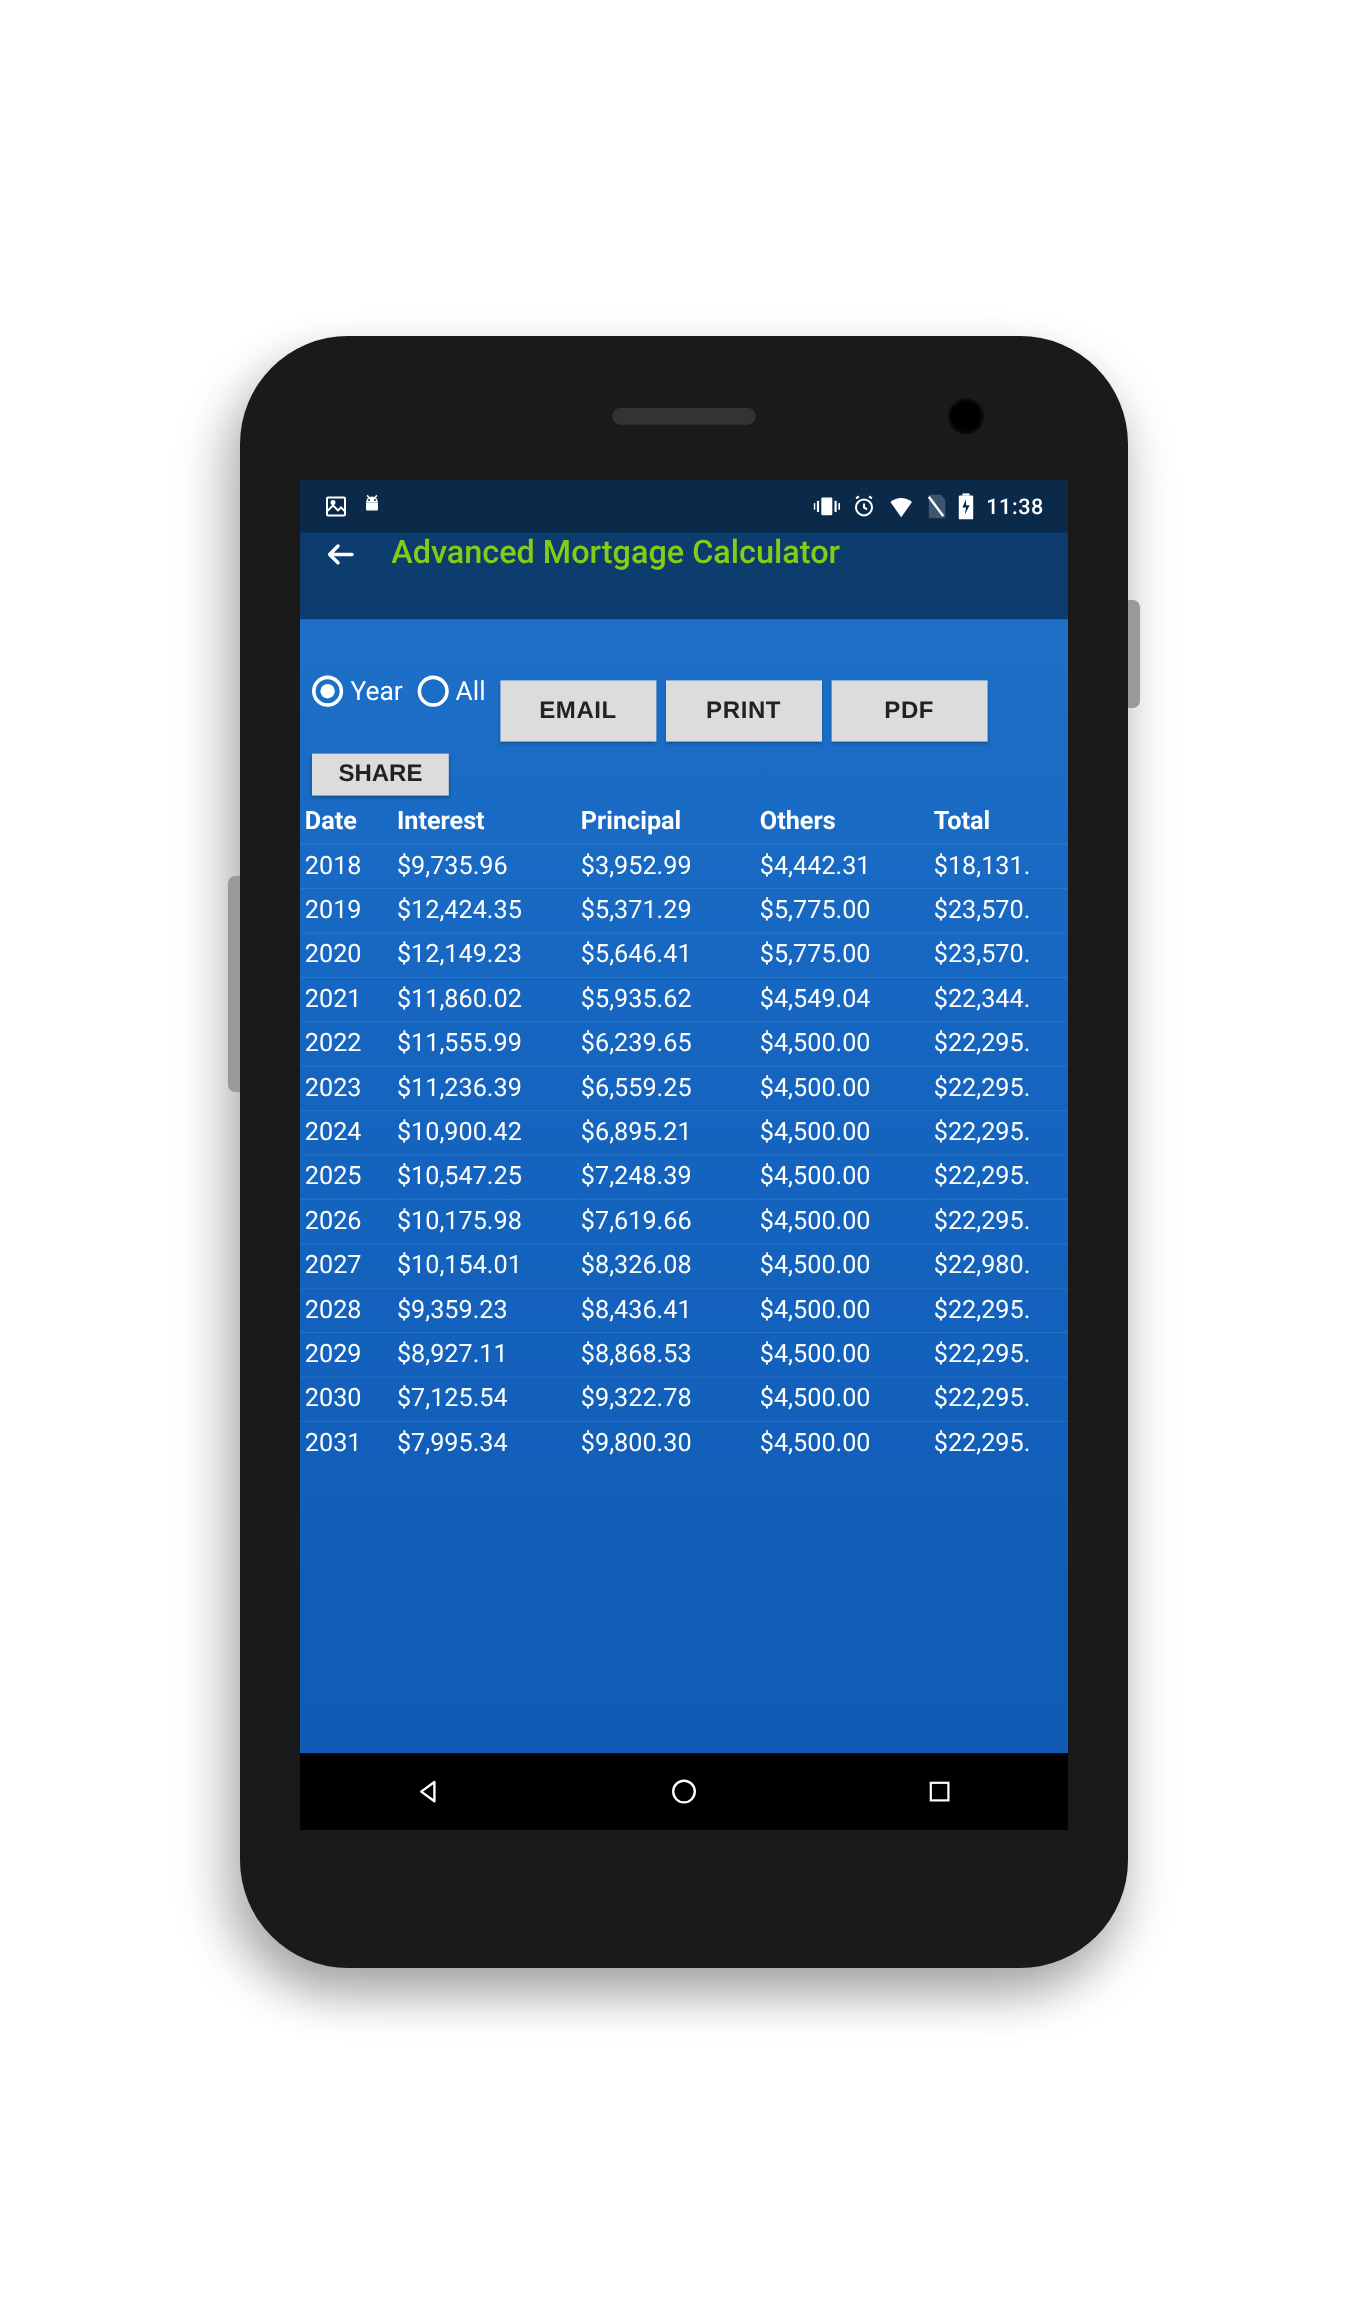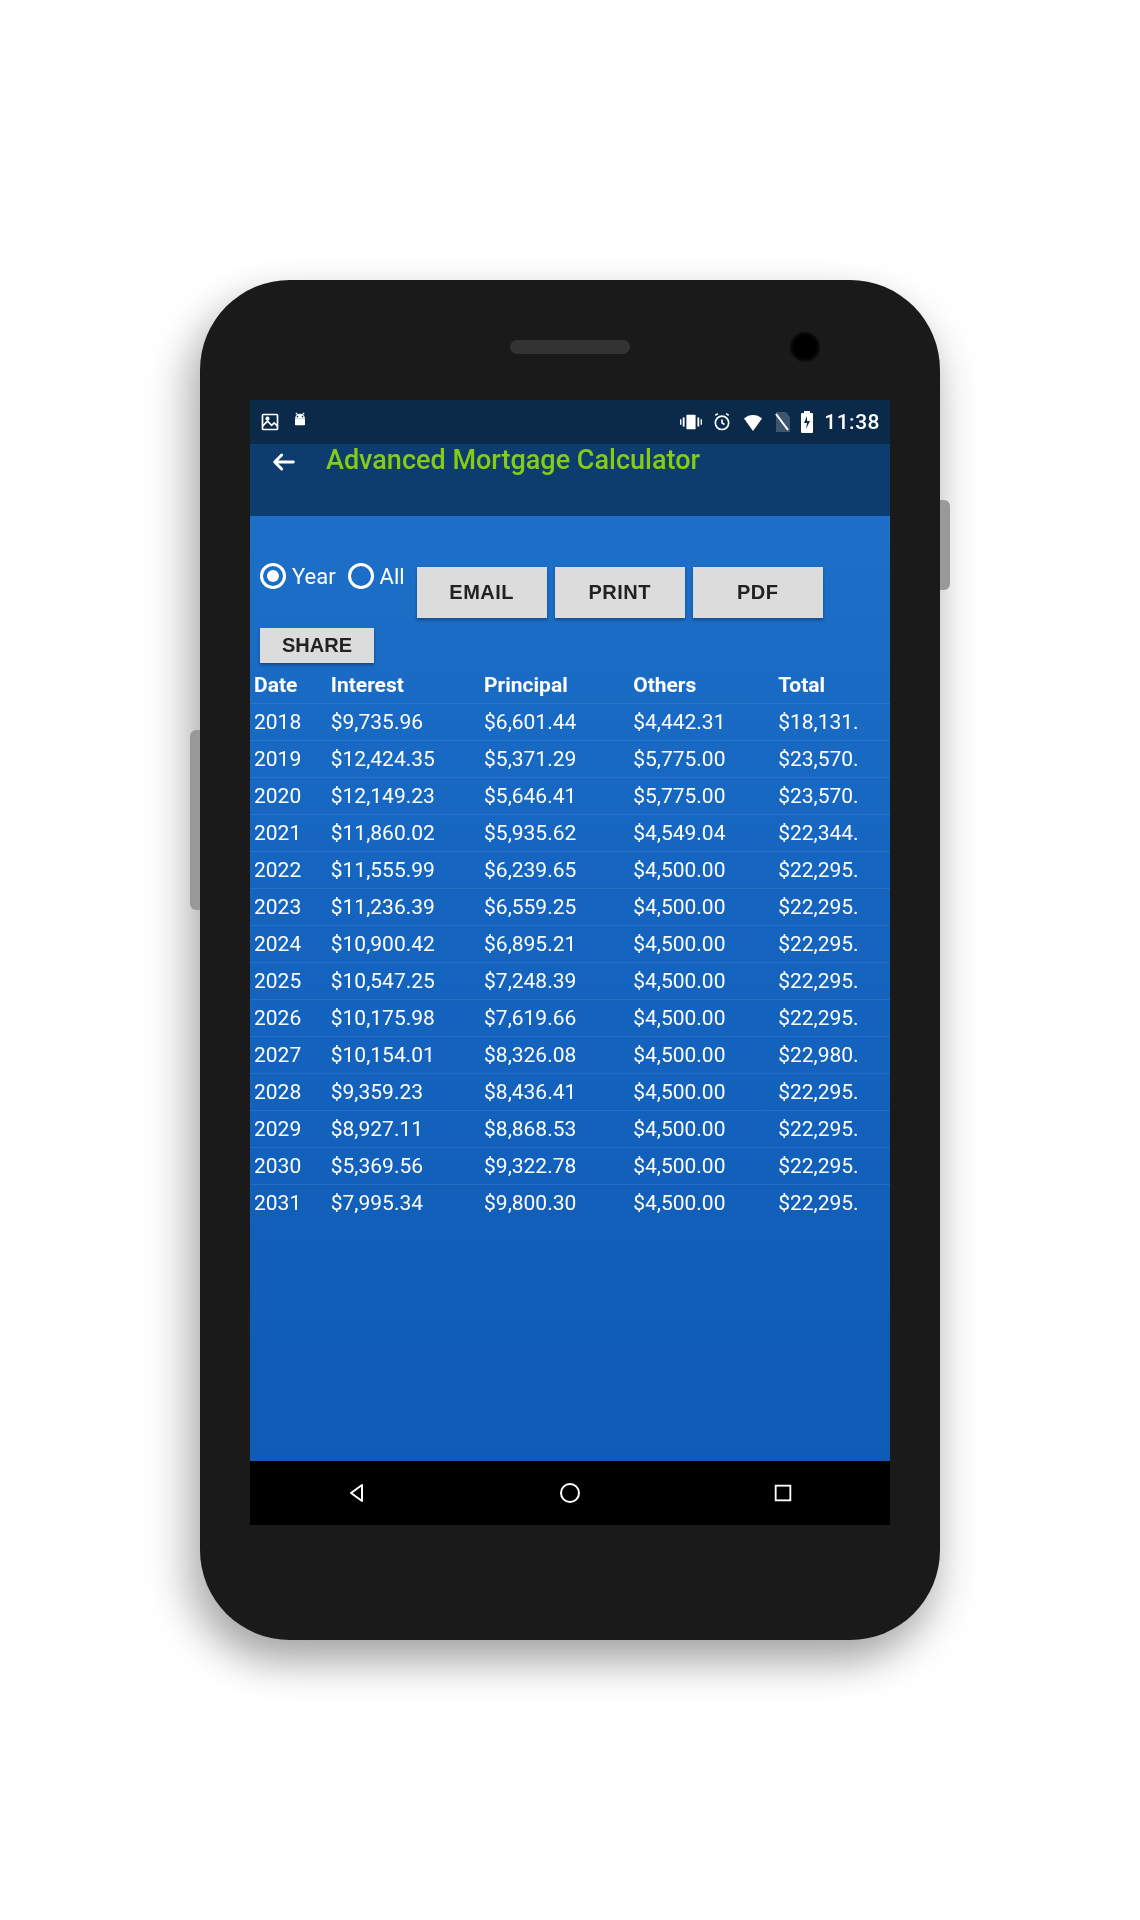--- a/index.html
+++ b/index.html
@@ -68,23 +68,23 @@
     display: flex;
     flex-direction: column;
   }
   
   .status-bar {
     height: 44px;
     background: #0b2a4a;
     display: flex;
     align-items: center;
     justify-content: space-between;
-    padding: 0 10px;
+    padding: 0 20px;
     color: #fff;
-    font-size: 21px;
+    font-size: 18px;
   }
   .status-left, .status-right { display: flex; align-items: center; gap: 10px; }
   .status-icon { display: inline-flex; align-items: center; justify-content: center; }
   .status-time { font-weight: 500; letter-spacing: 0.5px; }
   
   .app-bar {
     height: 72px;
     background: #0d3d6e;
     display: flex;
     gap: 24px;
@@ -307,21 +307,21 @@
               <th>Interest</th>
               <th>Principal</th>
               <th>Others</th>
               <th>Total</th>
             </tr>
           </thead>
           <tbody id="table-body">
               <tr>
                 <td>2018</td>
                 <td>$9,735.96</td>
-                <td>$6,601.44</td>
+                <td>$3,952.99</td>
                 <td>$4,442.31</td>
                 <td>$18,131.</td>
               </tr>
               <tr>
                 <td>2019</td>
                 <td>$12,424.35</td>
                 <td>$5,371.29</td>
                 <td>$5,775.00</td>
                 <td>$23,570.</td>
               </tr>
@@ -390,21 +390,21 @@
               </tr>
               <tr>
                 <td>2029</td>
                 <td>$8,927.11</td>
                 <td>$8,868.53</td>
                 <td>$4,500.00</td>
                 <td>$22,295.</td>
               </tr>
               <tr>
                 <td>2030</td>
-                <td>$5,369.56</td>
+                <td>$7,125.54</td>
                 <td>$9,322.78</td>
                 <td>$4,500.00</td>
                 <td>$22,295.</td>
               </tr>
               <tr>
                 <td>2031</td>
                 <td>$7,995.34</td>
                 <td>$9,800.30</td>
                 <td>$4,500.00</td>
                 <td>$22,295.</td>

